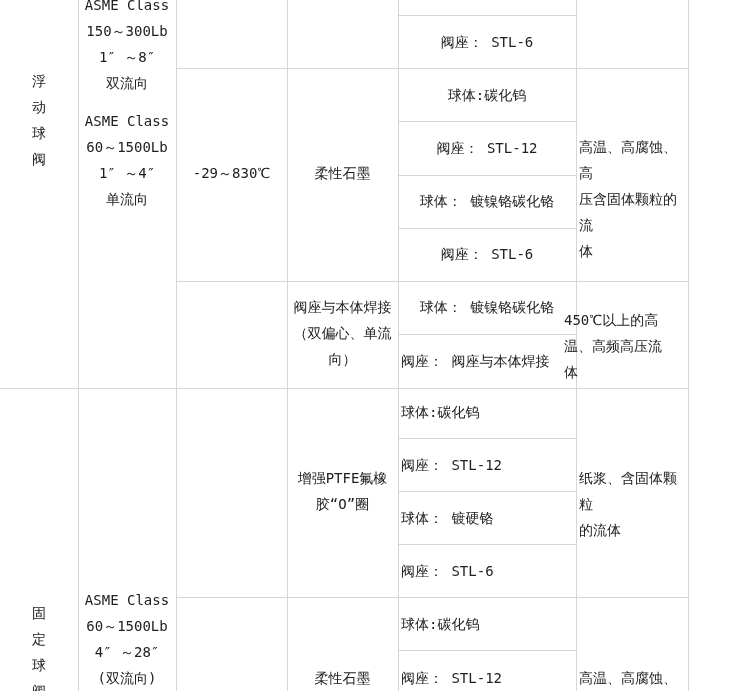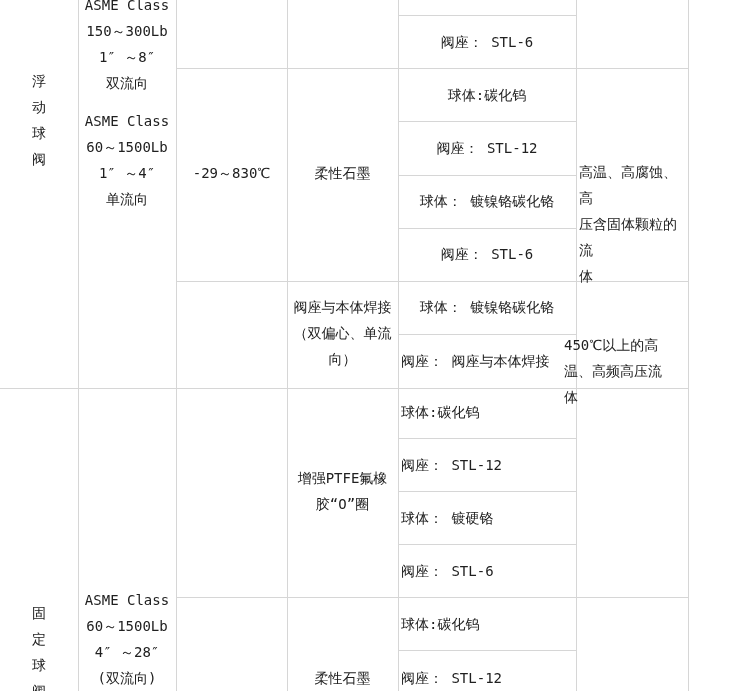--- a/index.html
+++ b/index.html
@@ -7,21 +7,21 @@
     position:relative; width:751px; height:691px; overflow:hidden;
     background:#ffffff; color:#202020;
     font-family:"DejaVu Sans Mono","Liberation Mono",monospace;
     font-size:14px; line-height:26px;
   }
   .vline { position:absolute; top:0; height:691px; width:1px; background:#d6d6d6; }
   .hline { position:absolute; height:1px; background:#d6d6d6; }
   .cell  { position:absolute; white-space:pre-line; }
   .c     { text-align:center; }
   .l     { text-align:left; padding-left:3px; box-sizing:border-box; }
-  .app   { padding-left:2px;margin-top:25px; }
+  .app   { padding-left:2px; }
 </style>
 </head>
 <body>
 
 <div class="stage">
 
   <div class="vline" style="left:78px"></div>
   <div class="vline" style="left:176px"></div>
   <div class="vline" style="left:287px"></div>
   <div class="vline" style="left:398px"></div>
@@ -86,15 +86,17 @@
   <div class="cell l" style="left:398px; top:505px; width:178px">球体： 镀硬铬</div>
   <div class="cell l" style="left:398px; top:558px; width:178px">阀座： STL-6</div>
   <div class="cell l" style="left:398px; top:611px; width:178px">球体:碳化钨</div>
   <div class="cell l" style="left:398px; top:665px; width:178px">阀座： STL-12</div>
 
   <div class="cell l app" style="left:577px; top:134px; width:110px">高温、高腐蚀、高
 压含固体颗粒的流
 体</div>
   <div class="cell l app" style="left:562px; top:307px; width:110px">450℃以上的高
 温、高频高压流体</div>
+  <div class="cell l app" style="left:577px; top:465px; width:110px">纸浆、含固体颗粒
+的流体</div>
   <div class="cell l app" style="left:577px; top:665px; width:110px">高温、高腐蚀、高</div>
 
 </div>
 
 </body></html>

